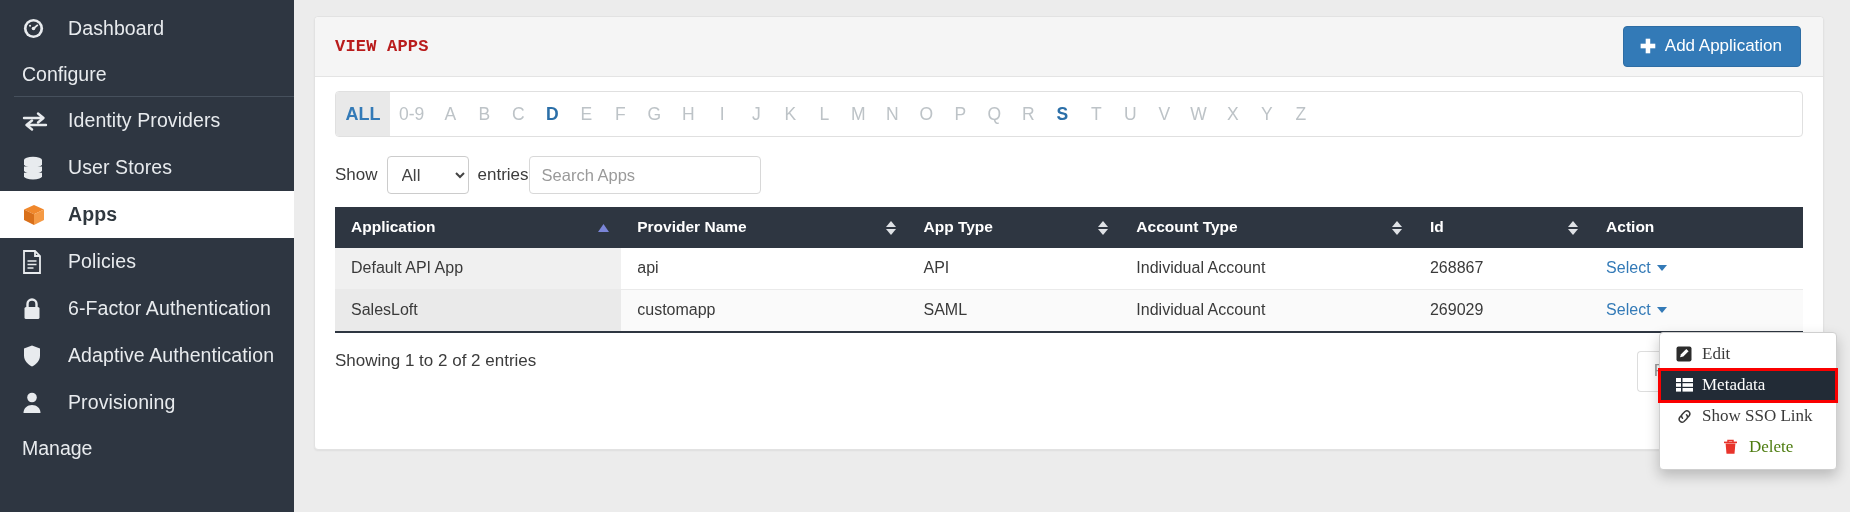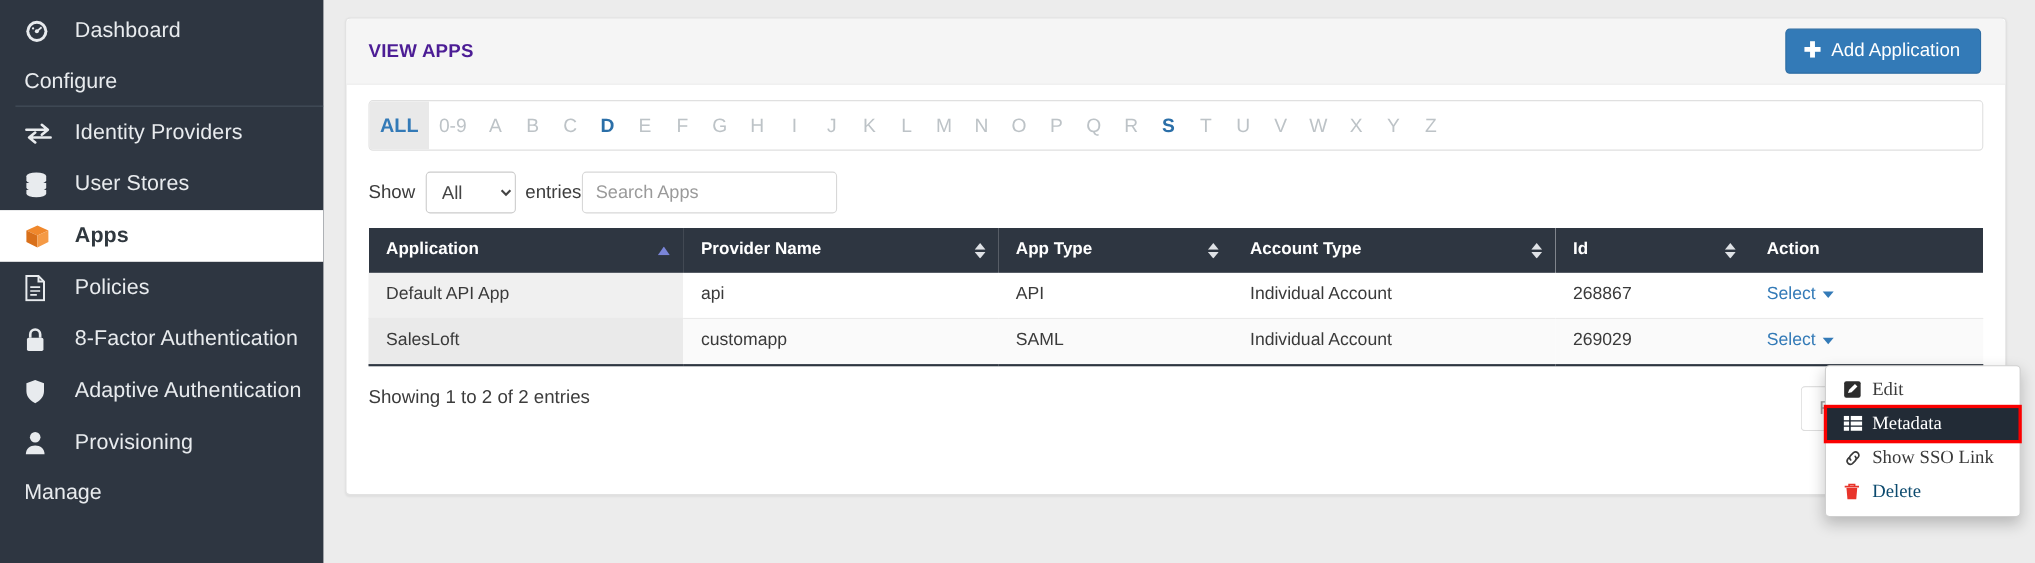--- a/index.html
+++ b/index.html
@@ -68,22 +68,23 @@
   }
   .card-header {
     height: 60px;
     background: #f5f5f5;
     border-bottom: 1px solid #e4e4e4;
     border-radius: 4px 4px 0 0;
     display: flex; align-items: center; justify-content: space-between;
     padding: 0 22px 0 20px;
   }
   .card-title {
-    font-size: 17px; font-weight: bold; color: #4c1d95;
+    font-size: 17px; font-weight: bold; color: #b91c1c;
     letter-spacing: .2px;
+    font-family: Liberation Mono, monospace;
   }
   .btn-primary {
     background: #337ab7;
     border: 1px solid #2e6da4;
     border-radius: 4px;
     color: #fff;
     font-size: 17px;
     padding: 9px 18px 10px 16px;
     display: flex; align-items: center; gap: 9px;
     cursor: pointer;
@@ -236,21 +237,21 @@
   }
   .dd-item .dd-ico { width: 19px; min-width: 19px; display: flex; align-items: center; }
   .dd-item.highlight {
     background: #222b36;
     color: #ffffff;
     outline: 3px solid #fa0000;
     outline-offset: -1px;
     position: relative;
     z-index: 2;
   }
-  .dd-item.danger { color: #0c4a6e; }
+  .dd-item.danger { color: #4d7c0f; margin-left: 47px; }
 </style>
 </head>
 <body>
 
 <div id="app">
 
   <nav class="sidebar">
 
     <div class="nav-item" style="margin-top:5px;">
       <span class="ico">
@@ -315,21 +316,21 @@
     </div>
 
 
     <div class="nav-item">
       <span class="ico">
         <svg width="20" height="24" viewBox="0 0 20 24">
             <path d="M5.5 10 V7 a4.5 4.5 0 0 1 9 0 v3" fill="none" stroke="#e8ebee" stroke-width="2.4"></path>
             <rect x="2.5" y="10" width="15" height="12" rx="1.6" fill="#e8ebee"></rect>
           </svg>
       </span>
-      <span>8-Factor Authentication</span>
+      <span>6-Factor Authentication</span>
     </div>
 
     <div class="nav-item">
       <span class="ico">
         <svg width="20" height="24" viewBox="0 0 20 24">
             <path d="M10 1.5 L18 4.5 v7 c0 5.5 -4 9 -8 11 c-4 -2 -8 -5.5 -8 -11 v-7 Z" fill="#e8ebee"></path>
           </svg>
       </span>
       <span>Adaptive Authentication</span>
     </div>

